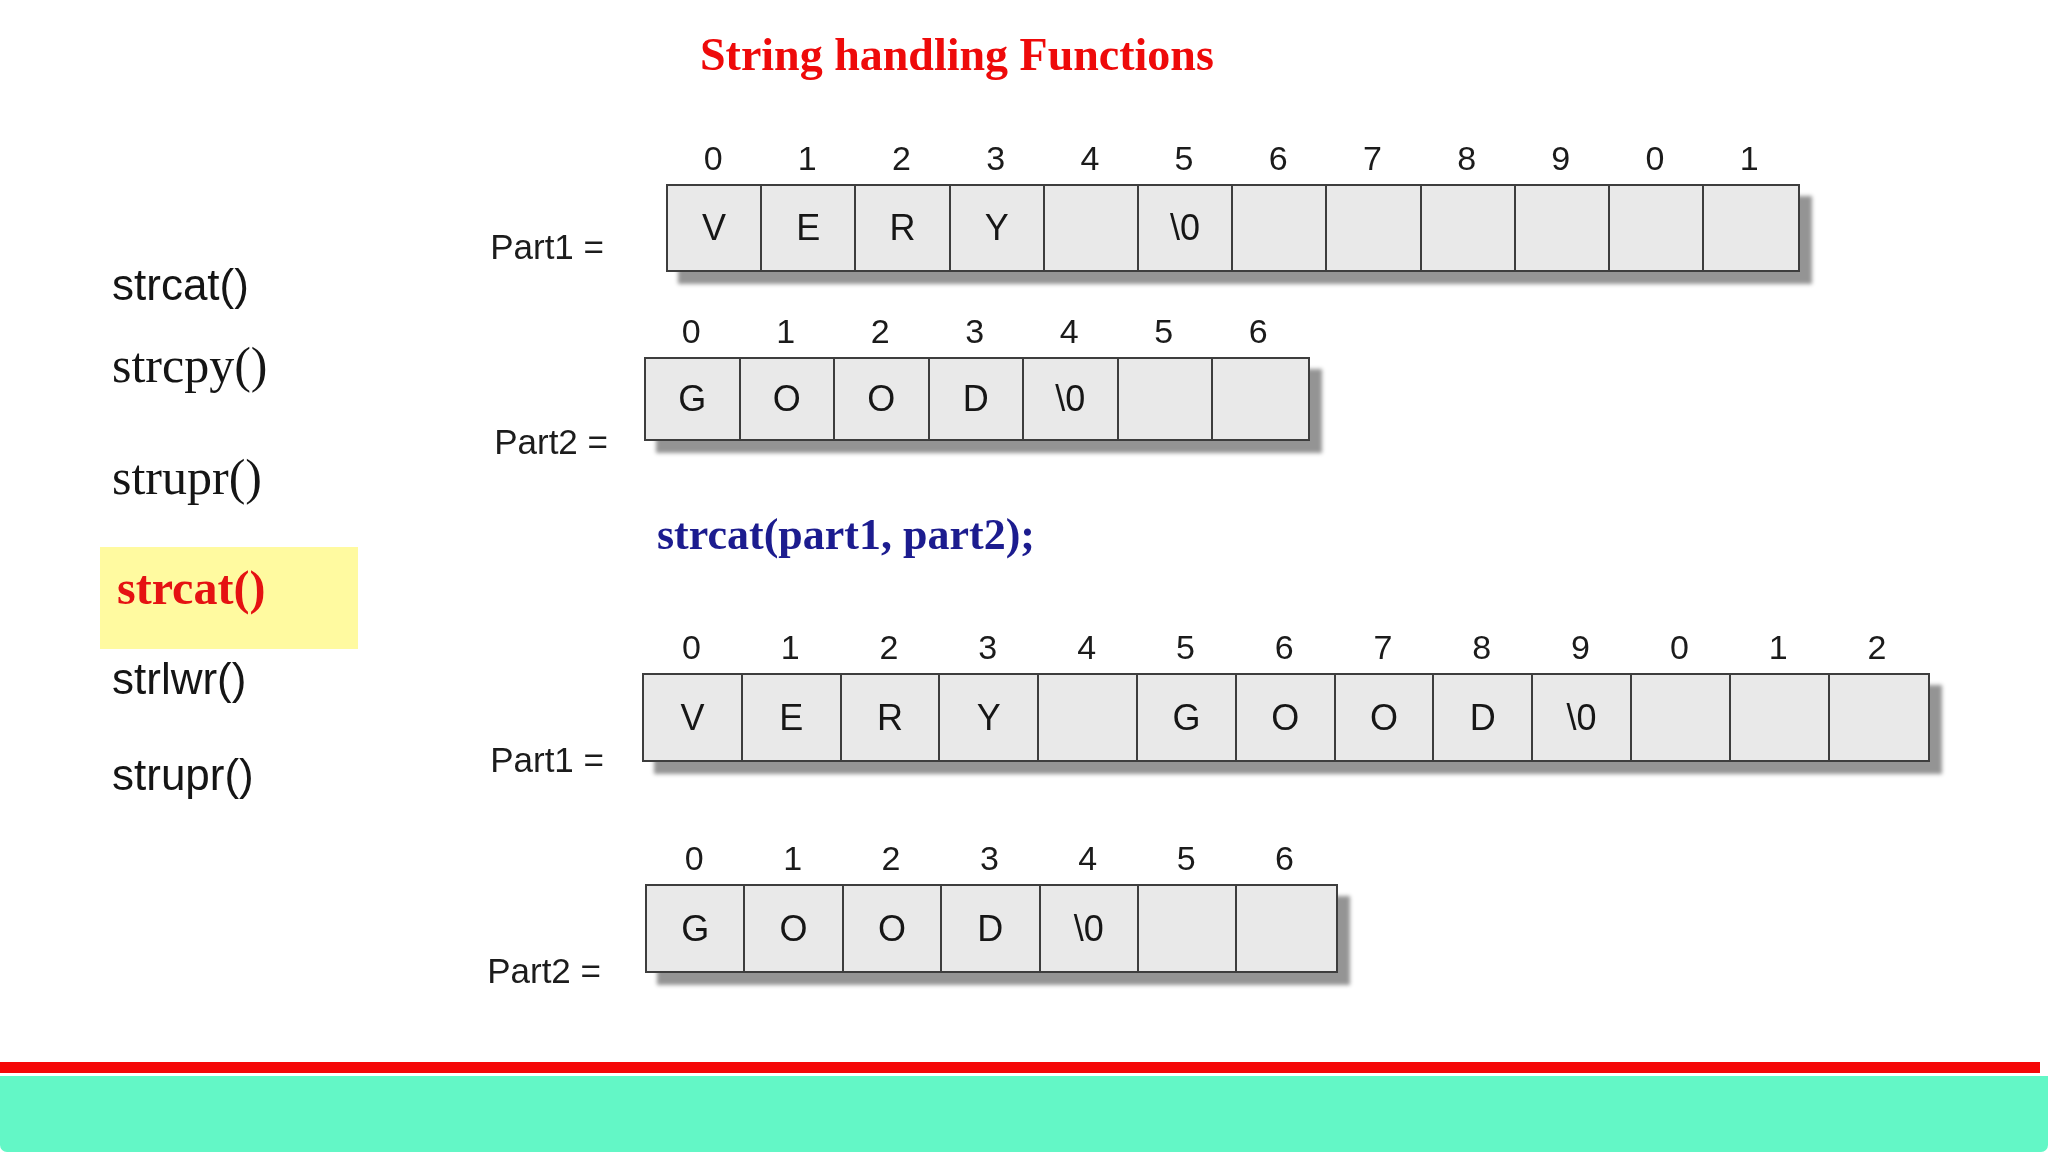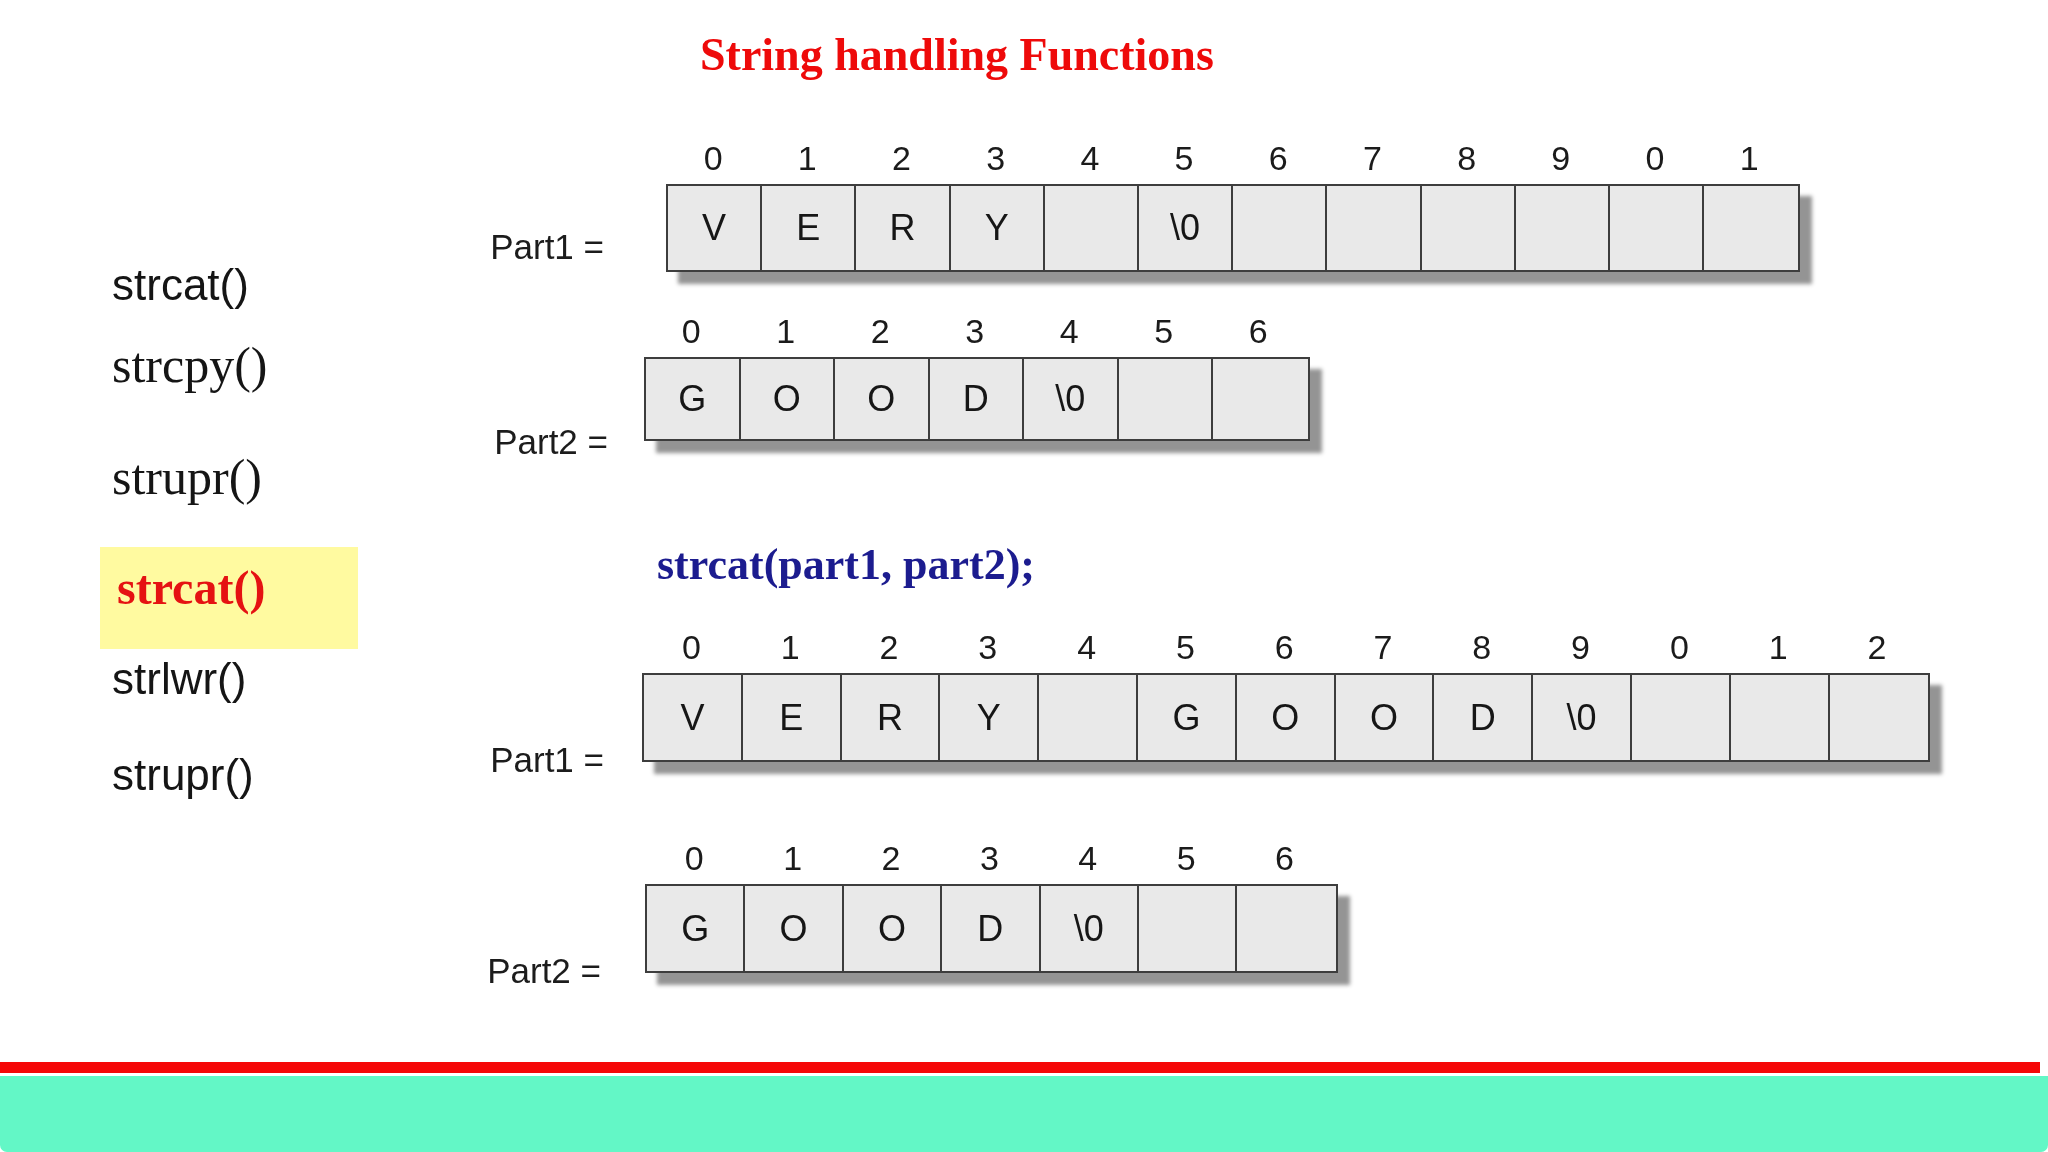--- a/index.html
+++ b/index.html
@@ -27,21 +27,21 @@
   .mi-6 { top:750px; font:44px "Liberation Sans", sans-serif; }
   .highlight {
     position:absolute; left:100px; top:547px; width:258px; height:102px;
     background:var(--highlight-yellow,#fffaa0);
   }
 
   
   .code {
     position:absolute; left:657px; top:512px;
     font:bold 44px "Liberation Serif", serif;
-    color:var(--code-navy,#1c1c8f); white-space:nowrap; line-height:1.05;margin-top:30px;
+    color:var(--code-navy,#1c1c8f); white-space:nowrap; line-height:1.05;
   }
 
   
   .array { position:absolute; }
   .a1 { left:666px; top:132px; --cw:94.2px; --ch:84px; }
   .a2 { left:644px; top:305px; --cw:94.5px; --ch:80px; }
   .a3 { left:642px; top:621px; --cw:98.8px; --ch:85px; }
   .a4 { left:645px; top:832px; --cw:98.4px; --ch:85px; }
 
   .row-label {

